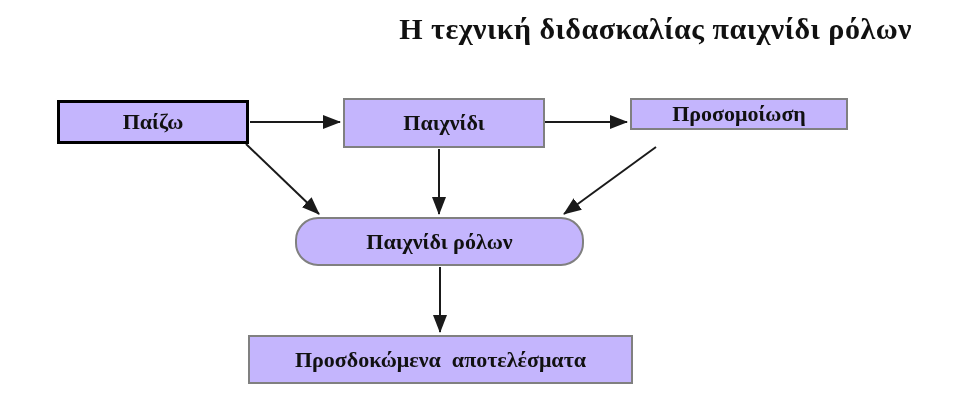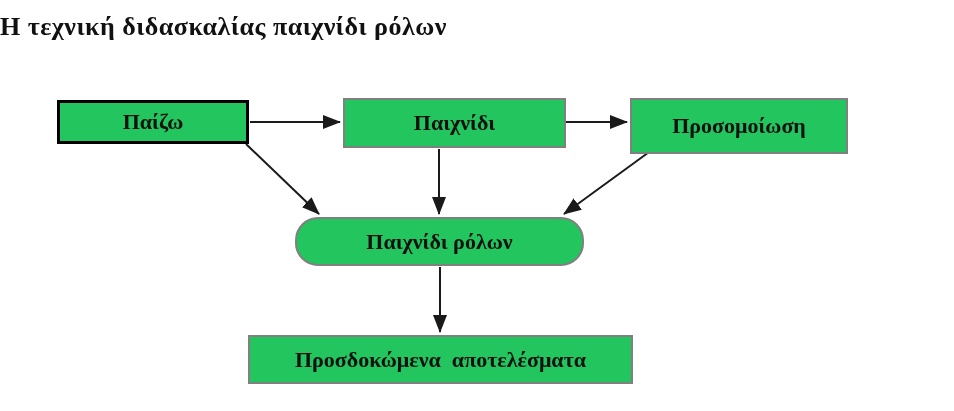--- a/index.html
+++ b/index.html
@@ -13,46 +13,46 @@
     height: 411px;
     background: #ffffff;
     font-family: "Liberation Serif", "DejaVu Serif", serif;
     overflow: hidden;
   }
   .diagram-title {
     position: absolute;
     left: 0;
     top: 12px;
     width: 912px;
-    text-align: left;
-    font-size: 26px;
+    text-align: right;
+    font-size: 30px;
     font-weight: bold;
     color: #111111;
     letter-spacing: 0.5px;
     white-space: pre;
   }
   .node {
     position: absolute;
     box-sizing: border-box;
-    background: #22c55e;
+    background: #c4b5fd;
     border: 2px solid #808080;
     display: flex;
     align-items: center;
     justify-content: center;
     font-size: 22px;
     font-weight: bold;
     color: #111111;
     white-space: pre;
   }
   #node-paizo {
     left: 57px;  top: 100px; width: 192px; height: 44px;
     border: 3px solid #000000;
   }
-  #node-paixnidi      { left: 343px; top: 98px;  width: 223px; height: 50px; }
-  #node-prosomoiosi   { left: 630px; top: 98px;  width: 218px; height: 56px; }
+  #node-paixnidi      { left: 343px; top: 98px;  width: 202px; height: 50px; }
+  #node-prosomoiosi   { left: 630px; top: 98px;  width: 218px; height: 32px; }
   #node-paixnidi-rolon{ left: 295px; top: 217px; width: 289px; height: 49px; border-radius: 23px; }
   #node-apotelesmata  { left: 248px; top: 335px; width: 385px; height: 49px; text-align: center; }
   .arrows-layer {
     position: absolute;
     left: 0; top: 0;
     width: 954px;
     height: 411px;
     pointer-events: none;
   }
 </style>

